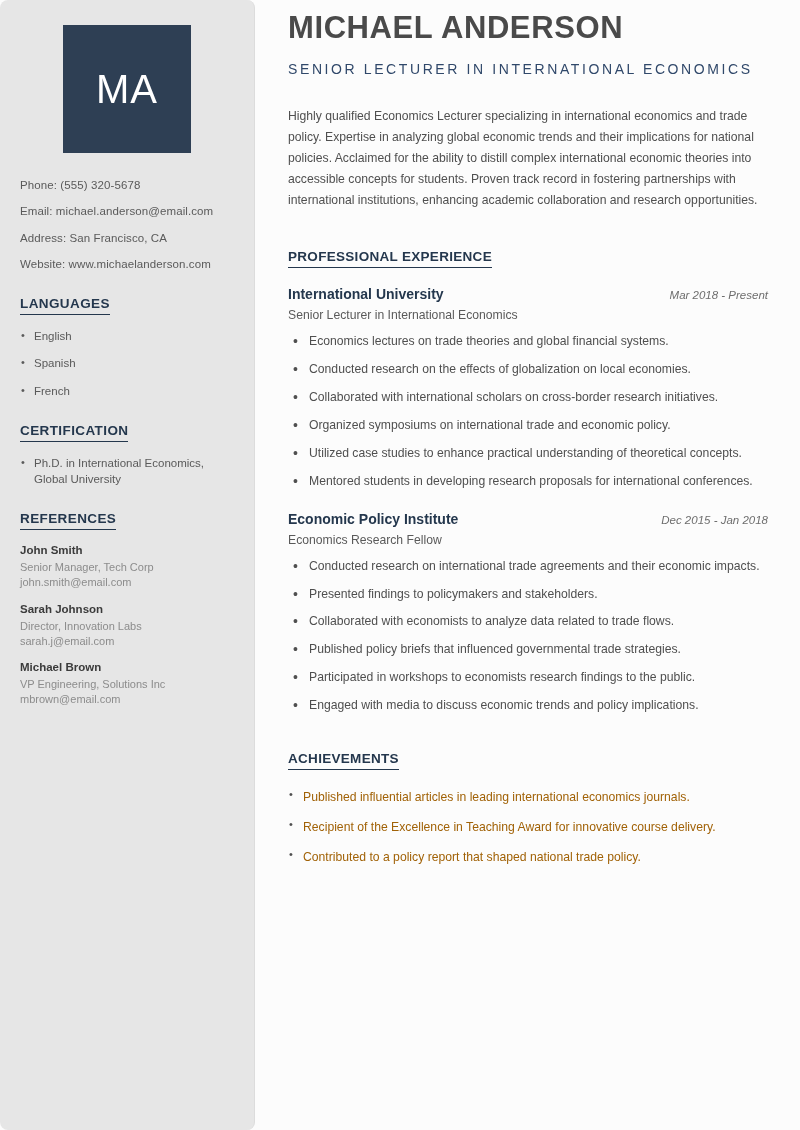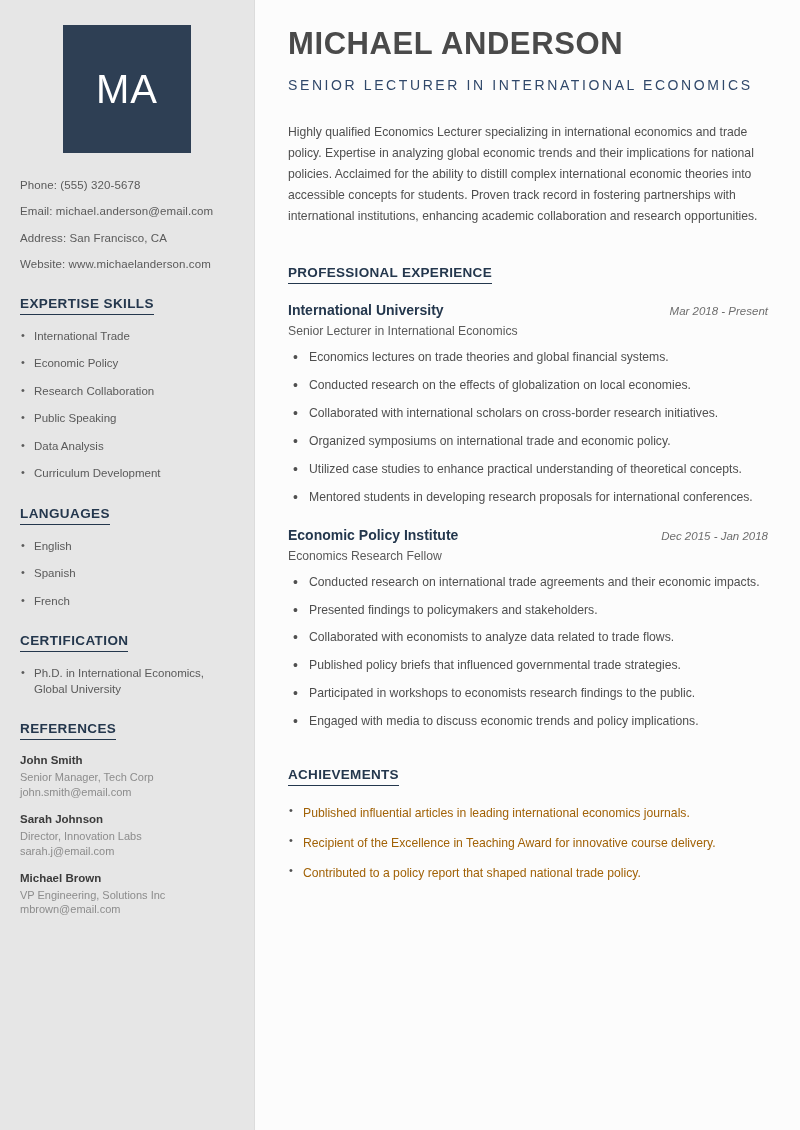--- a/index.html
+++ b/index.html
@@ -22,20 +22,21 @@
   }
 
   
   .sidebar {
     width: 255px;
     min-width: 255px;
     background: #e6e6e6;
     border-right: 1px solid #dcdcdc;
     box-sizing: border-box;
     padding: 25px 20px 20px 20px;
+    border-radius: 8px;
   }
   .avatar {
     width: 128px;
     height: 128px;
     background: #2e3f54;
     margin: 0 auto 0 auto;
     display: flex;
     align-items: center;
     justify-content: center;
   }
@@ -102,21 +103,21 @@
   .ref-detail {
     font-size: 11px;
     color: #8c8c8c;
     line-height: 1.35;
   }
 
   
   .main {
     flex: 1;
     box-sizing: border-box;
-    padding: 28px 32px 20px 33px;
+    padding: 12px 32px 20px 33px;
     background: #fcfcfc;
   }
   .name-title {
     font-size: 31px;
     font-weight: bold;
     color: #4a4a4a;
     letter-spacing: 0.6px;
     line-height: 1.05;
     margin: 0 0 14px 0;
   }
@@ -227,31 +228,20 @@
       <span class="avatar-initials">MA</span>
     </div>
 
     <div class="contact-block">
       <div class="contact-line">Phone: (555) 320-5678</div>
       <div class="contact-line">Email: michael.anderson@email.com</div>
       <div class="contact-line">Address: San Francisco, CA</div>
       <div class="contact-line">Website: www.michaelanderson.com</div>
     </div>
 
-    <section class="side-section">
-      <div class="side-heading">EXPERTISE SKILLS</div>
-      <ul class="side-list">
-        <li>International Trade</li>
-        <li>Economic Policy</li>
-        <li>Research Collaboration</li>
-        <li>Public Speaking</li>
-        <li>Data Analysis</li>
-        <li>Curriculum Development</li>
-      </ul>
-    </section>
 
     <section class="side-section">
       <div class="side-heading">LANGUAGES</div>
       <ul class="side-list">
         <li>English</li>
         <li>Spanish</li>
         <li>French</li>
       </ul>
     </section>
 

